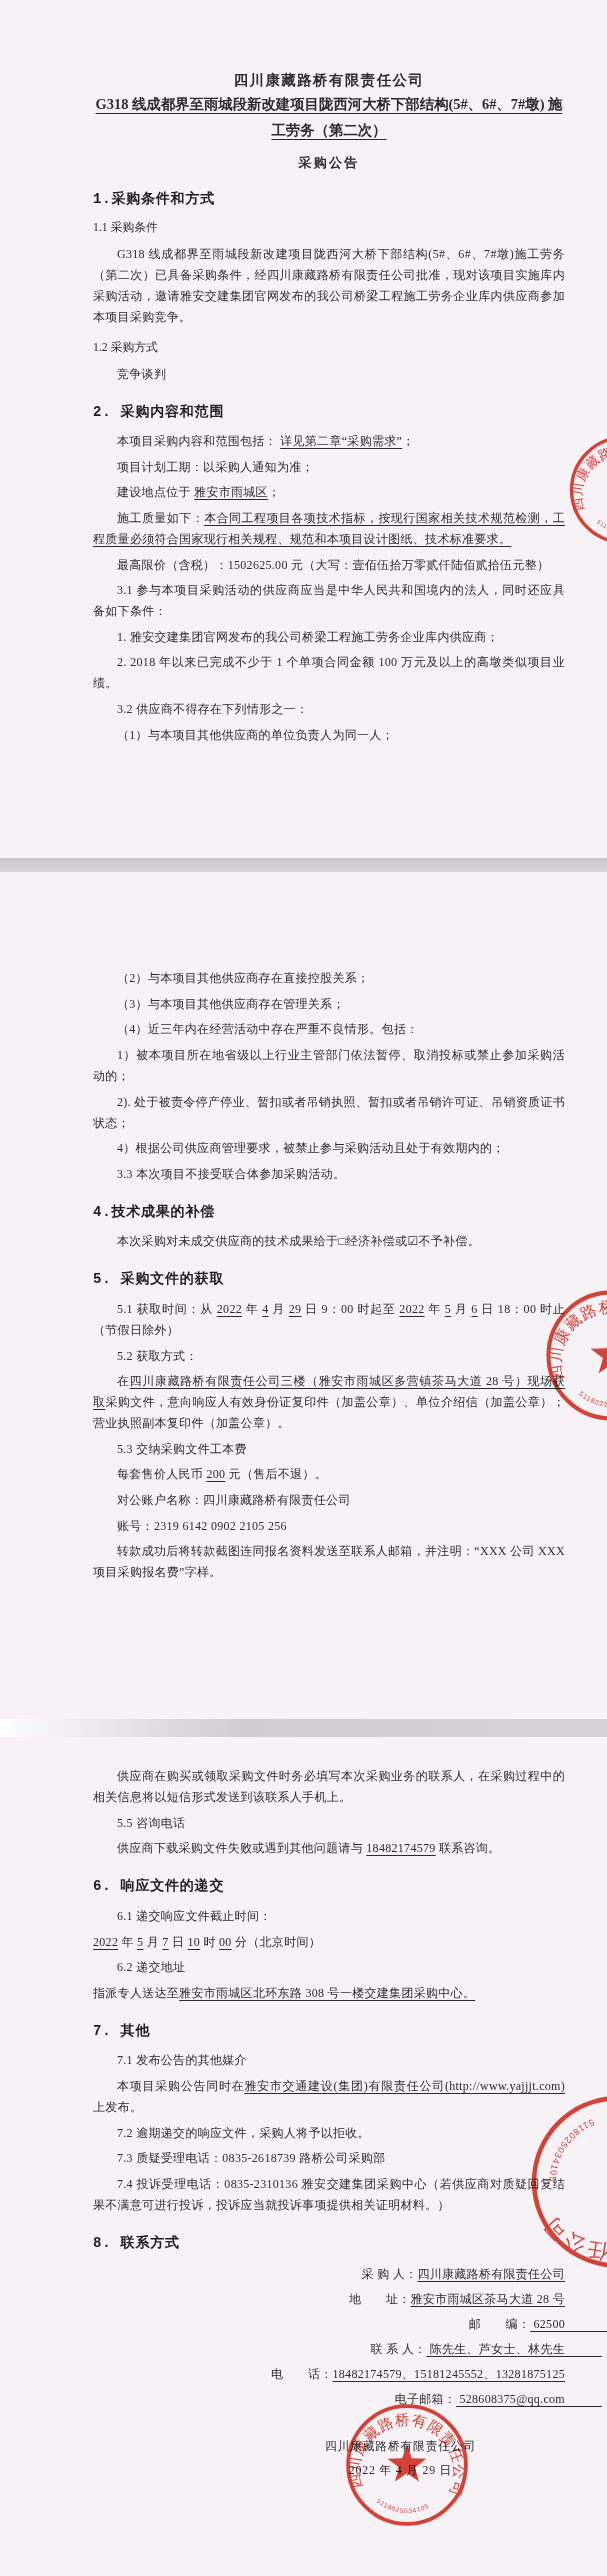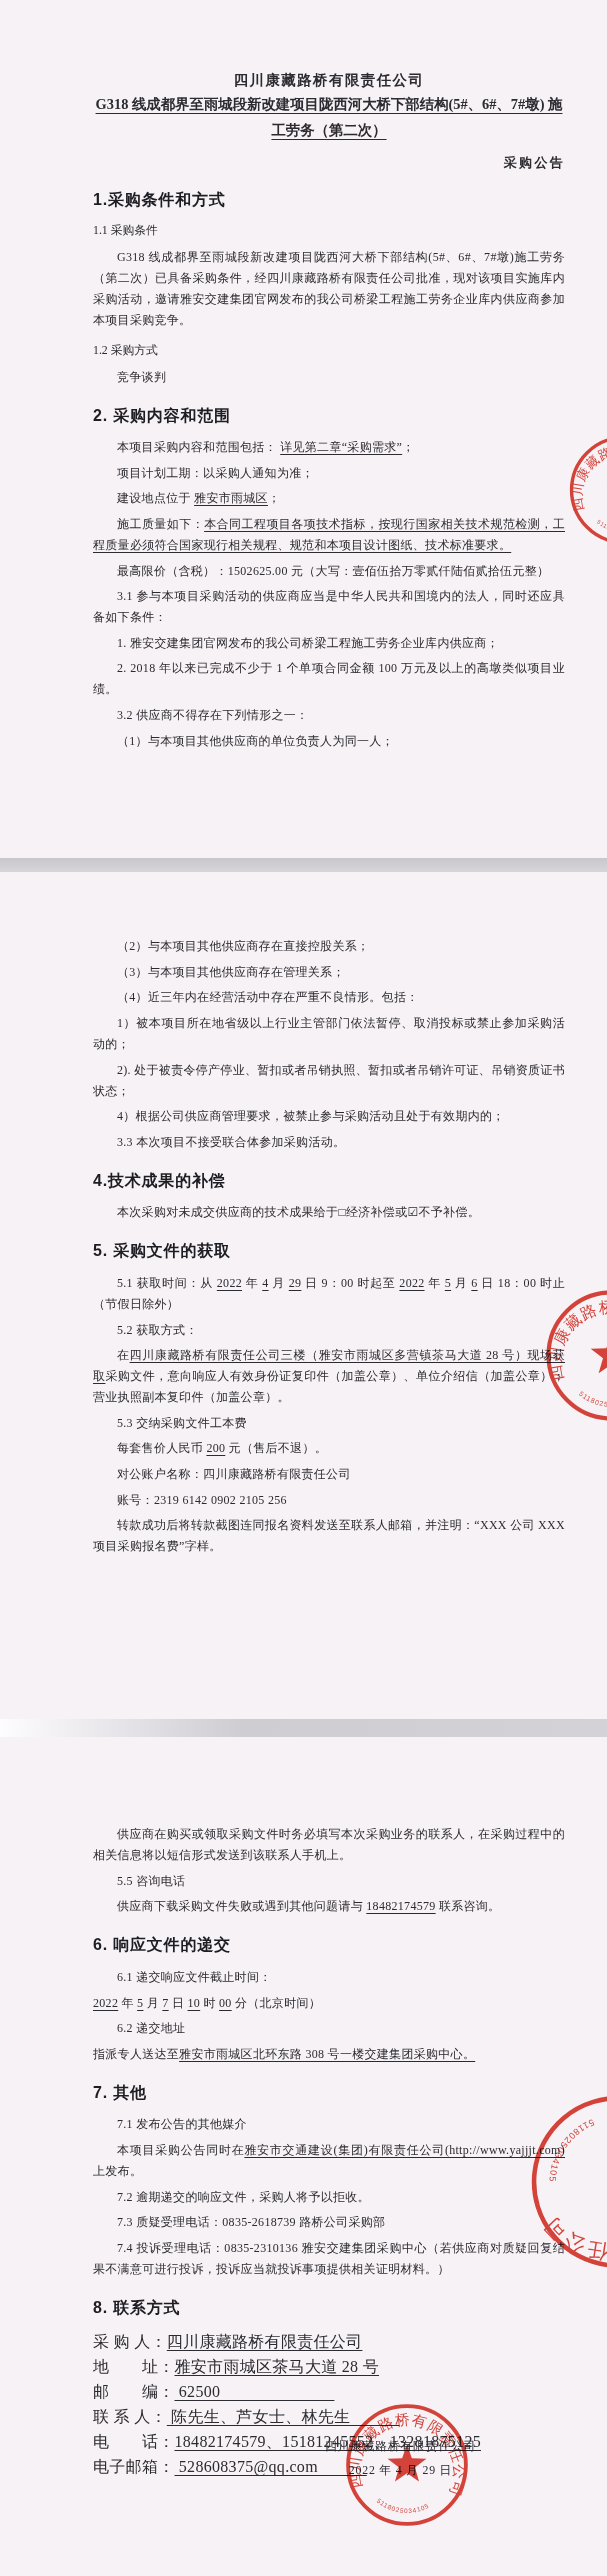--- a/index.html
+++ b/index.html
@@ -2,34 +2,34 @@
 <html style="font-size:12px"><head>
 <meta charset="utf-8">
 <style>
   html,body{margin:0;padding:0;background:#e7e4e9;}
   .canvas{position:relative;width:607px;height:2576px;background:#0369a1;
           font-family:"Liberation Serif","DejaVu Serif",serif;color:#2c2b31;overflow:hidden;}
   .page{position:relative;background:#f6f2f6;width:607px;box-sizing:border-box;
         padding:0 42px 0 93px;overflow:hidden;}
   .page1{height:858px;padding-top:71px;}
   .gap1{height:13.7px;background:linear-gradient(180deg,#c9c6cc,#d8d5da);}
-  .page2{height:847px;padding-top:60px;}
+  .page2{height:847px;padding-top:92px;}
   .gap2{height:18px;background:linear-gradient(93deg,#fdfcfe 0%,#cfccd2 40%,#d5d2d7 100%);}
-  .page3{height:839px;padding-top:83px;}
+  .page3{height:839px;padding-top:25px;}
   .t1{font-size:14.4px;font-weight:bold;text-align:center;letter-spacing:1.5px;}
   .t2{font-size:14.4px;font-weight:bold;text-align:center;line-height:26px;margin-top:1px;
       text-decoration:underline;text-underline-offset:3.8px;}
-  .t3{font-size:13px;font-weight:bold;text-align:right;margin-top:11.4px;letter-spacing:2.3px;}
-  .h{font-family:Liberation Sans, sans-serif;font-size:16px;font-weight:bold;
+  .t3{font-size:13px;font-weight:bold;text-align:center;margin-top:11.4px;letter-spacing:2.3px;}
+  .h{font-family:Liberation Mono, monospace;font-size:14px;font-weight:bold;
      color:#1e1d23;margin:18px 0 10.6px 0;letter-spacing:0.8px;}
   .sub{font-size:11.8px;margin:12px 0 7.6px 0;}
   .p{font-size:12px;line-height:21px;margin:4.6px 0;letter-spacing:0.3px;text-align:justify;}
   .pi{text-indent:2em;}
   .u{text-decoration:underline;text-underline-offset:3px;}
-  .contact-row{font-size:16px;line-height:25px;margin:0;letter-spacing:0.3px;}
+  .contact-row{font-size:12px;line-height:25px;margin:0;letter-spacing:0.3px;text-align:right;}
   .stamp{position:absolute;mix-blend-mode:multiply;opacity:0.92;}
   .sig{position:absolute;left:319px;top:702px;width:163px;text-align:center;}
   .sig .company{font-size:11.8px;letter-spacing:0.8px;}
   .sig .date{font-size:11.8px;margin-top:8.3px;letter-spacing:0.8px;}
 </style>
 </head>
 <body>
 
 <div class="canvas">
 

